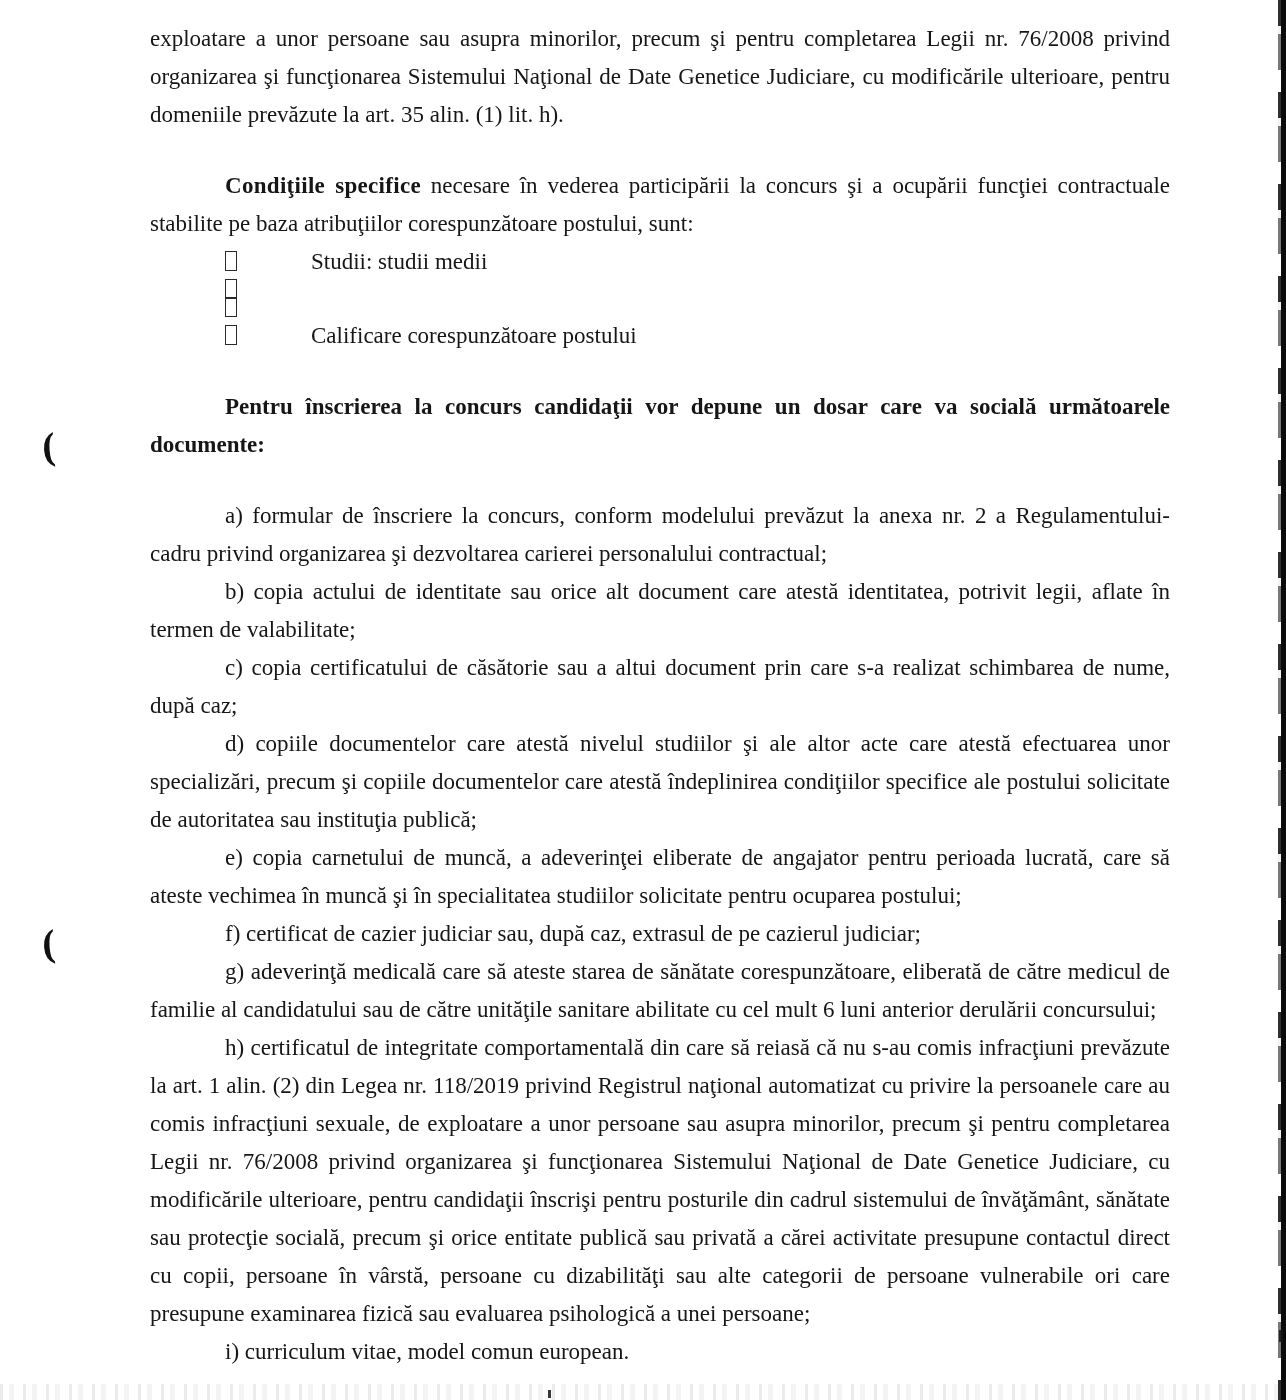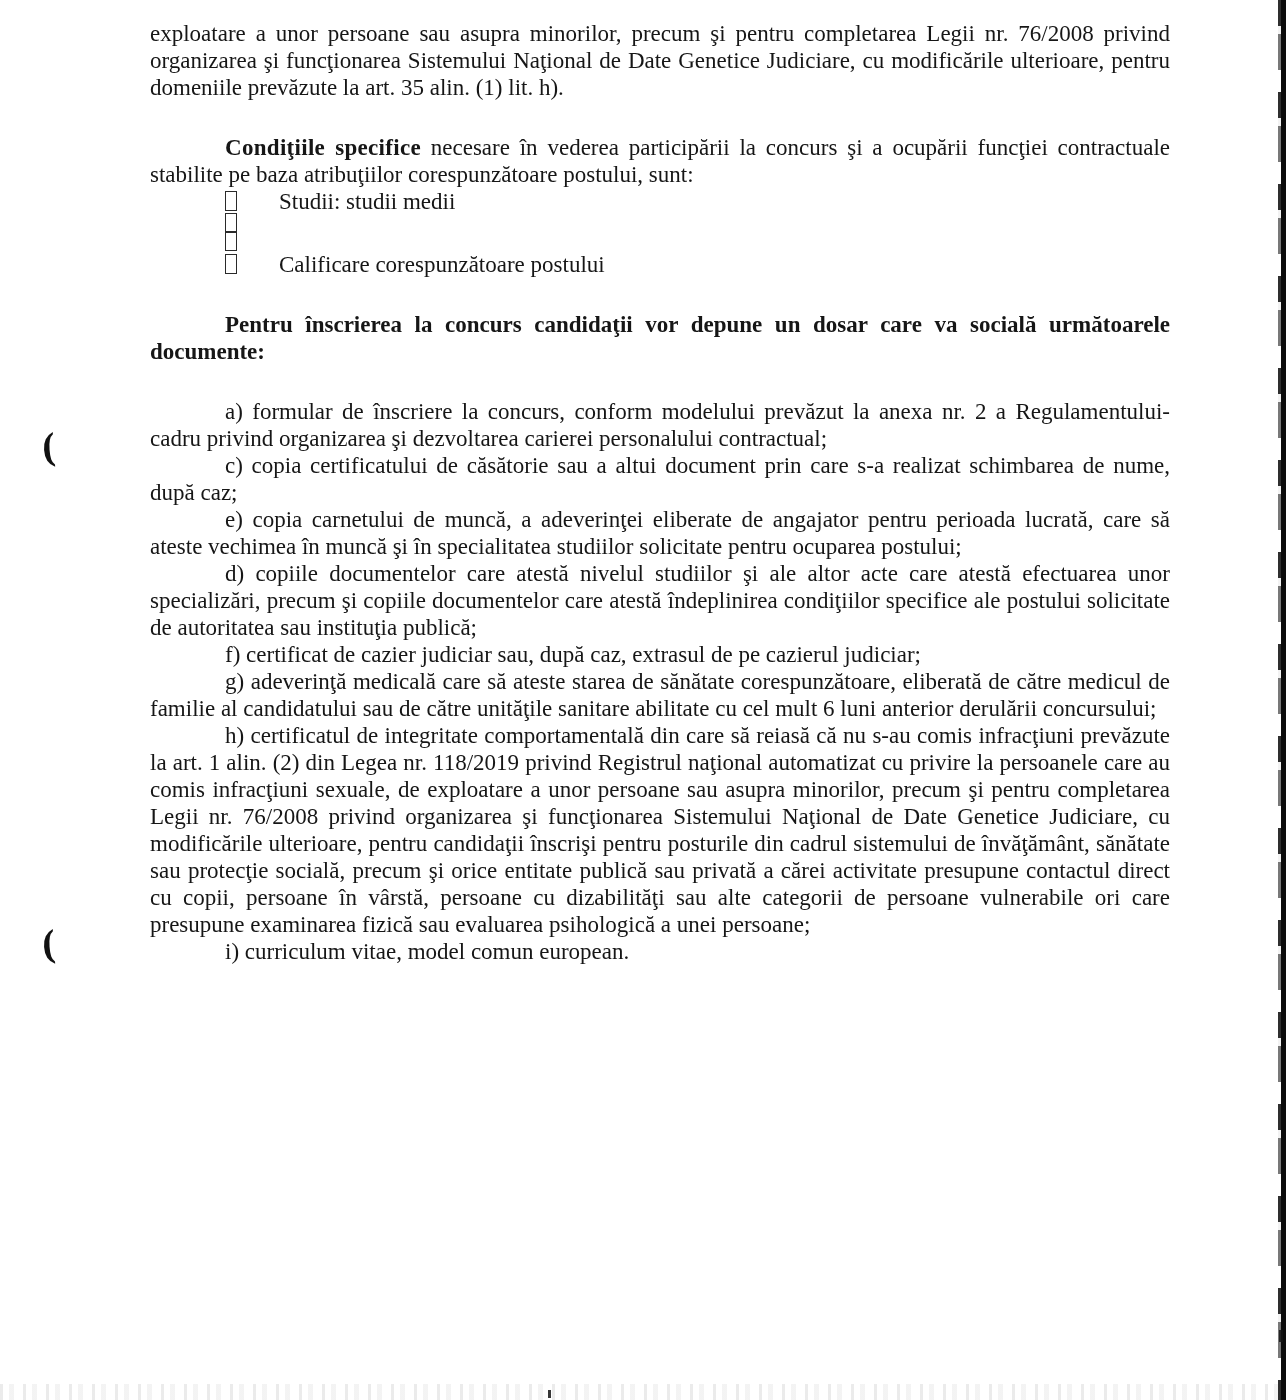--- a/index.html
+++ b/index.html
@@ -11,33 +11,34 @@
     overflow: hidden;
     font-family: "Liberation Serif", "DejaVu Serif", serif;
     color: #161616;
   }
   .content {
     position: absolute;
     left: 150px;
     top: 20px;
     width: 1020px;
     font-size: 23px;
-    line-height: 27px;
+    line-height: 38px;
     text-align: justify;
   }
   p { margin: 0; }
   .indent { text-indent: 75px; }
   .gap-before { margin-top: 33px; }
   .bold { font-weight: bold; }
   b { letter-spacing: 0.3px; }
   
   .bullet-row {
     display: flex;
     align-items: flex-end;
     padding-left: 75px;
+    gap: 32px;
   }
   .bullet-box {
     flex: 0 0 auto;
     width: 10px;
     height: 18px;
     border: 1.6px solid #2a2a2a;
     align-self: center;
     margin-top: -2px;
   }
   .bullet-text {
@@ -124,23 +125,24 @@
       <div class="bullet-row">
         <span class="bullet-box"></span>
         <span class="bullet-text">Calificare corespunzătoare postului</span>
       </div>
     </div>
 
     <p class="indent gap-before bold">Pentru înscrierea la concurs candidaţii vor depune un dosar care va socială următoarele documente:</p>
 
     <div>
       <p class="indent gap-before">a) formular de înscriere la concurs, conform modelului prevăzut la anexa nr. 2 a Regulamentului-cadru privind organizarea şi dezvoltarea carierei personalului contractual;</p>
+      <p class="indent">b) copia actului de identitate sau orice alt document care atestă identitatea, potrivit legii, aflate în termen de valabilitate;</p>
       <p class="indent">c) copia certificatului de căsătorie sau a altui document prin care s-a realizat schimbarea de nume, după caz;</p>
+      <p class="indent">d) copiile documentelor care atestă nivelul studiilor şi ale altor acte care atestă efectuarea unor specializări, precum şi copiile documentelor care atestă îndeplinirea condiţiilor specifice ale postului solicitate de autoritatea sau instituţia publică;</p>
       <p class="indent">e) copia carnetului de muncă, a adeverinţei eliberate de angajator pentru perioada lucrată, care să ateste vechimea în muncă şi în specialitatea studiilor solicitate pentru ocuparea postului;</p>
-      <p class="indent">d) copiile documentelor care atestă nivelul studiilor şi ale altor acte care atestă efectuarea unor specializări, precum şi copiile documentelor care atestă îndeplinirea condiţiilor specifice ale postului solicitate de autoritatea sau instituţia publică;</p>
       <p class="indent">f) certificat de cazier judiciar sau, după caz, extrasul de pe cazierul judiciar;</p>
       <p class="indent">g) adeverinţă medicală care să ateste starea de sănătate corespunzătoare, eliberată de către medicul de familie al candidatului sau de către unităţile sanitare abilitate cu cel mult 6 luni anterior derulării concursului;</p>
       <p class="indent">h) certificatul de integritate comportamentală din care să reiasă că nu s-au comis infracţiuni prevăzute la art. 1 alin. (2) din Legea nr. 118/2019 privind Registrul naţional automatizat cu privire la persoanele care au comis infracţiuni sexuale, de exploatare a unor persoane sau asupra minorilor, precum şi pentru completarea Legii nr. 76/2008 privind organizarea şi funcţionarea Sistemului Naţional de Date Genetice Judiciare, cu modificările ulterioare, pentru candidaţii înscrişi pentru posturile din cadrul sistemului de învăţământ, sănătate sau protecţie socială, precum şi orice entitate publică sau privată a cărei activitate presupune contactul direct cu copii, persoane în vârstă, persoane cu dizabilităţi sau alte categorii de persoane vulnerabile ori care presupune examinarea fizică sau evaluarea psihologică a unei persoane;</p>
       <p class="indent">i) curriculum vitae, model comun european.</p>
     </div>
 
   </div>
 
   <div class="scan-bar-right"></div>
   <div class="scan-noise-bottom"></div>

